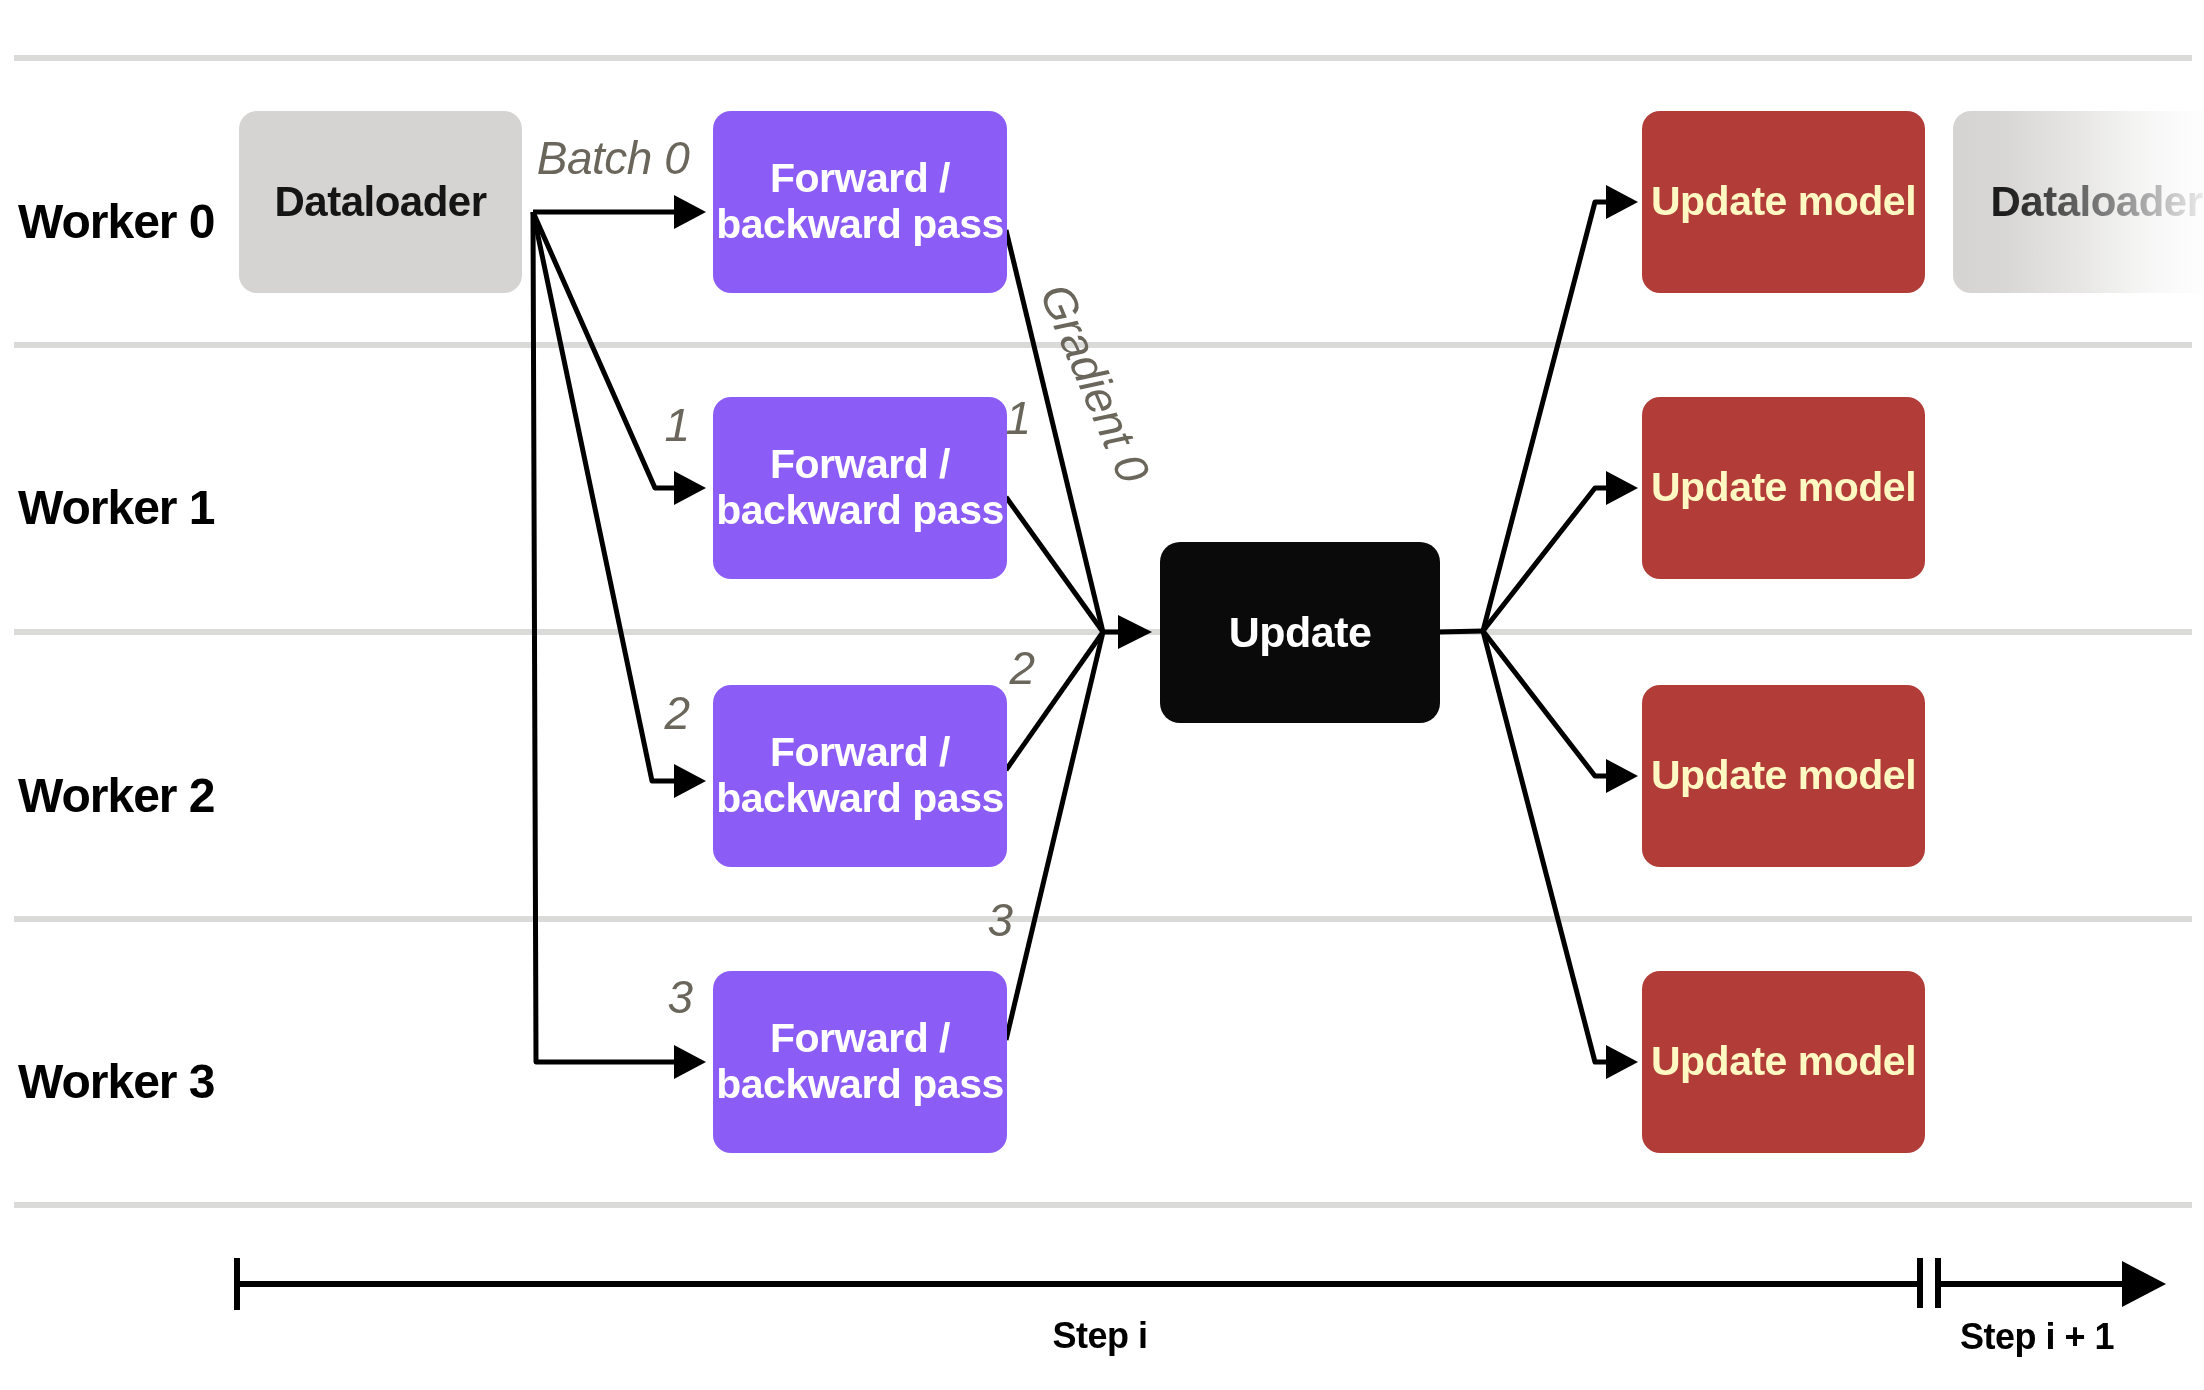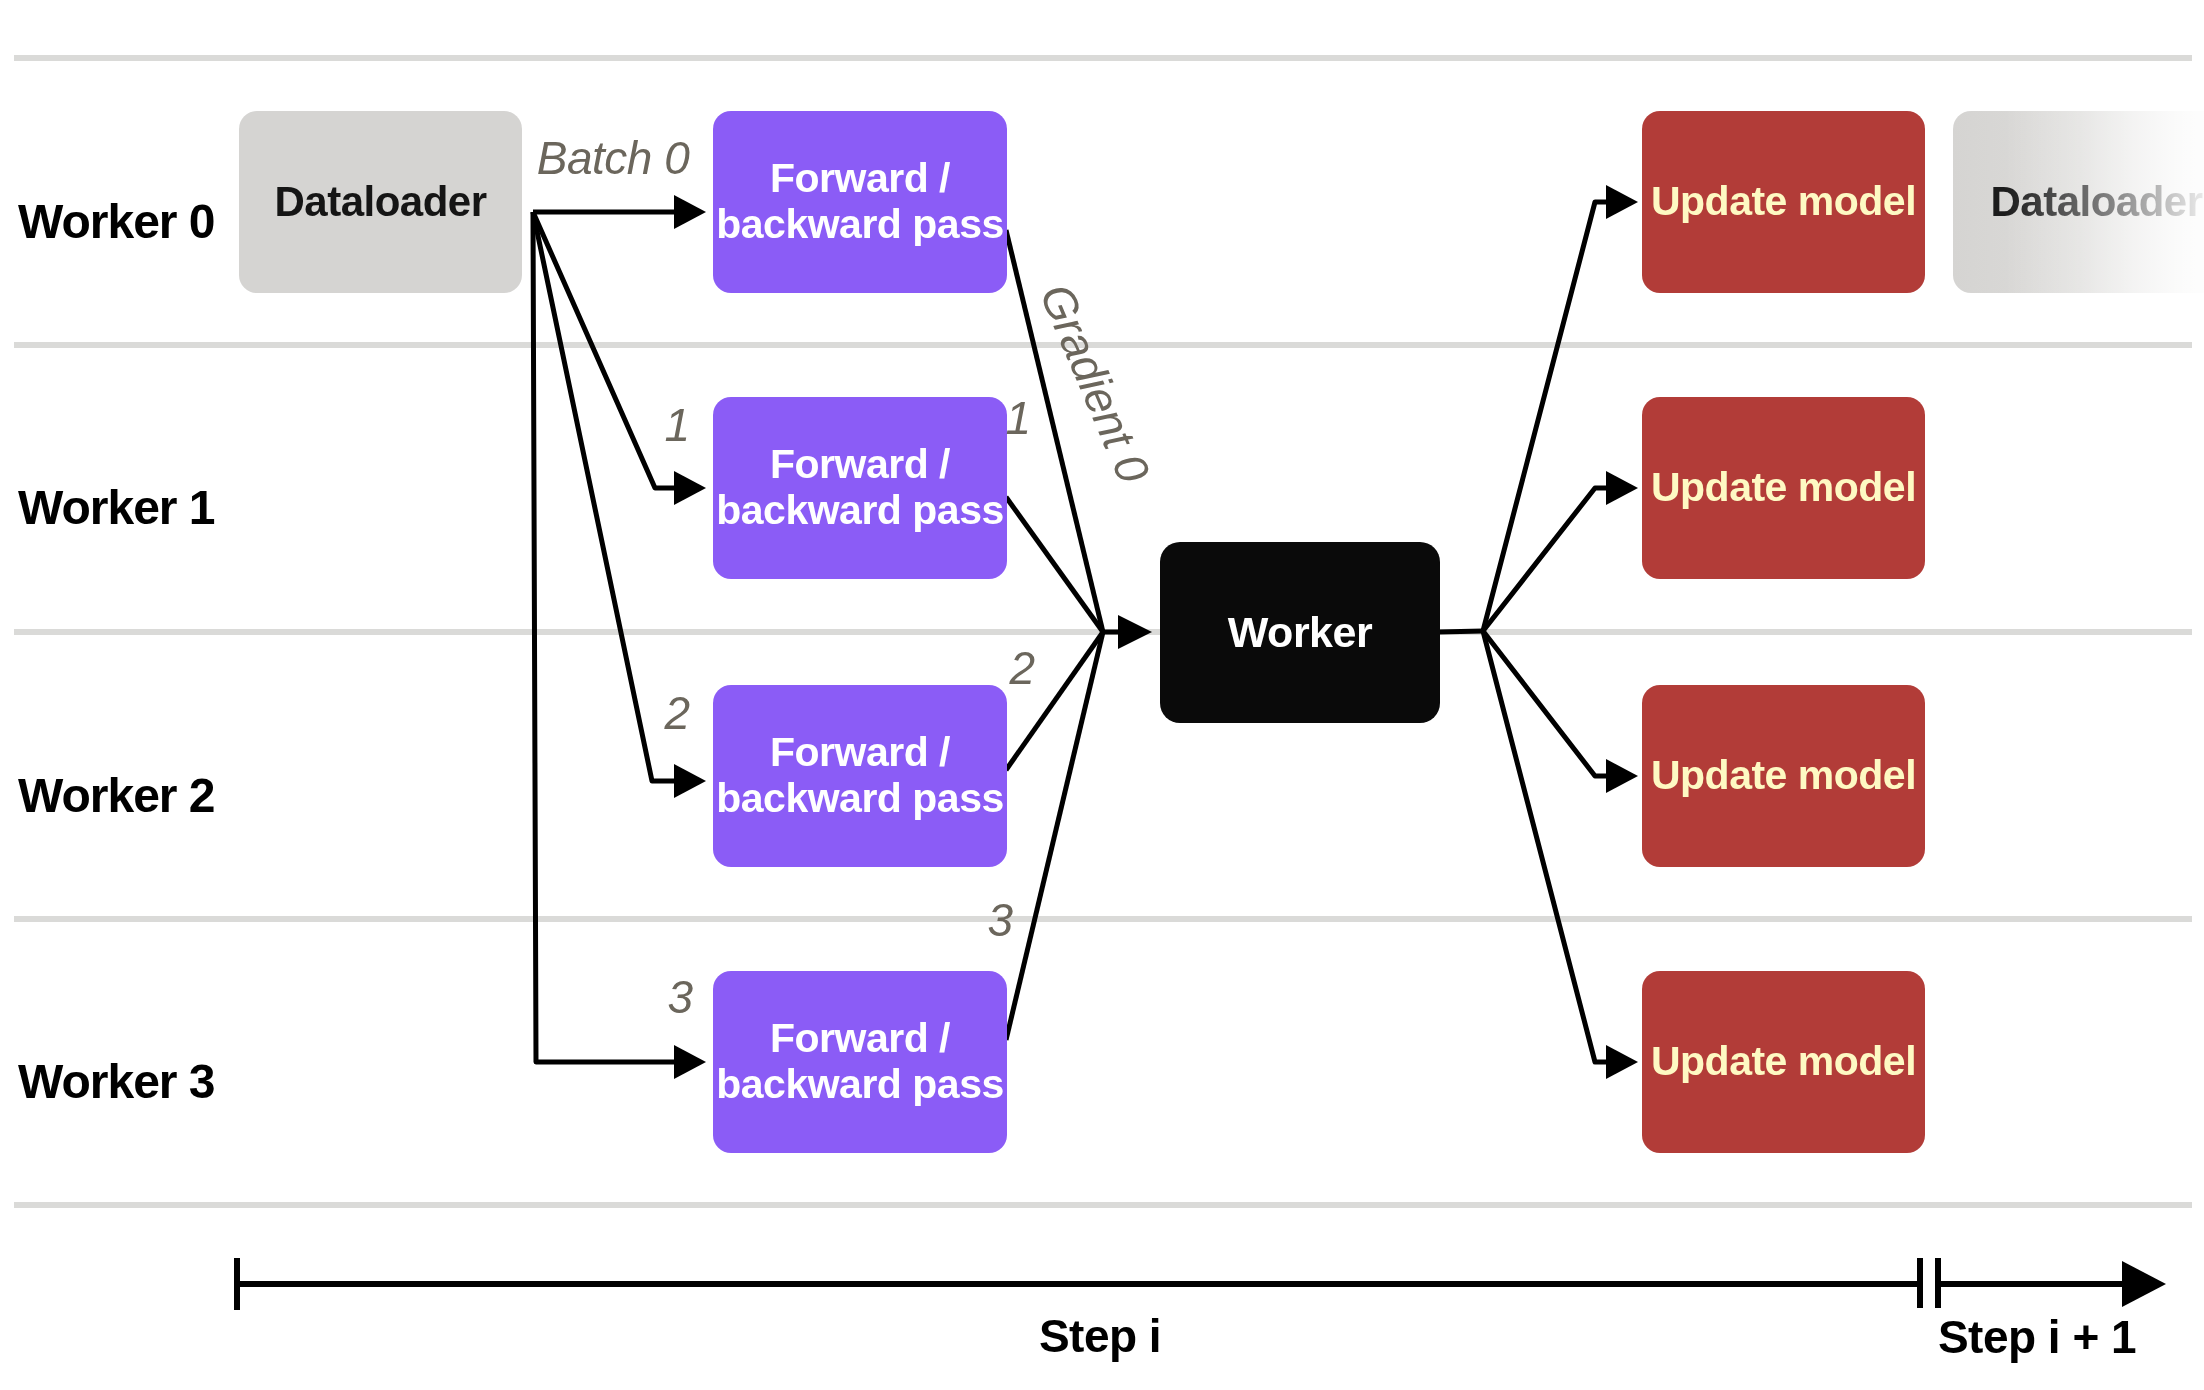--- a/index.html
+++ b/index.html
@@ -37,21 +37,21 @@
     transform:translateY(-50%);
   }
   .annot{
     position:absolute;z-index:2;color:#6b665c;
     font-style:italic;font-size:46px;font-weight:400;letter-spacing:-0.5px;
     transform:translate(-50%,-50%);white-space:nowrap;
   }
   .annot-rotated{transform:translate(-50%,-50%) rotate(67deg);}
   .step-label{
     position:absolute;z-index:2;color:#000000;
-    font-size:46px;font-weight:700;letter-spacing:-0.5px;
+    font-size:36px;font-weight:700;letter-spacing:-0.5px;
     transform:translate(-50%,-50%);white-space:nowrap;
   }
 </style>
 </head>
 <body>
 
 <div id="canvas">
 
   <svg id="wires" width="2204" height="1390" viewBox="0 0 2204 1390">
 
@@ -137,21 +137,21 @@
   <div class="box box-blue row-top-2">
     <span>Forward /</span>
     <span>backward pass</span>
   </div>
   <div class="box box-blue row-top-3">
     <span>Forward /</span>
     <span>backward pass</span>
   </div>
 
   <div class="box box-average">
-    <span>Worker</span>
+    <span>Update</span>
   </div>
 
   <div class="box box-update row-top-0">
     <span>Update model</span>
   </div>
   <div class="box box-update row-top-1">
     <span>Update model</span>
   </div>
   <div class="box box-update row-top-2">
     <span>Update model</span>

